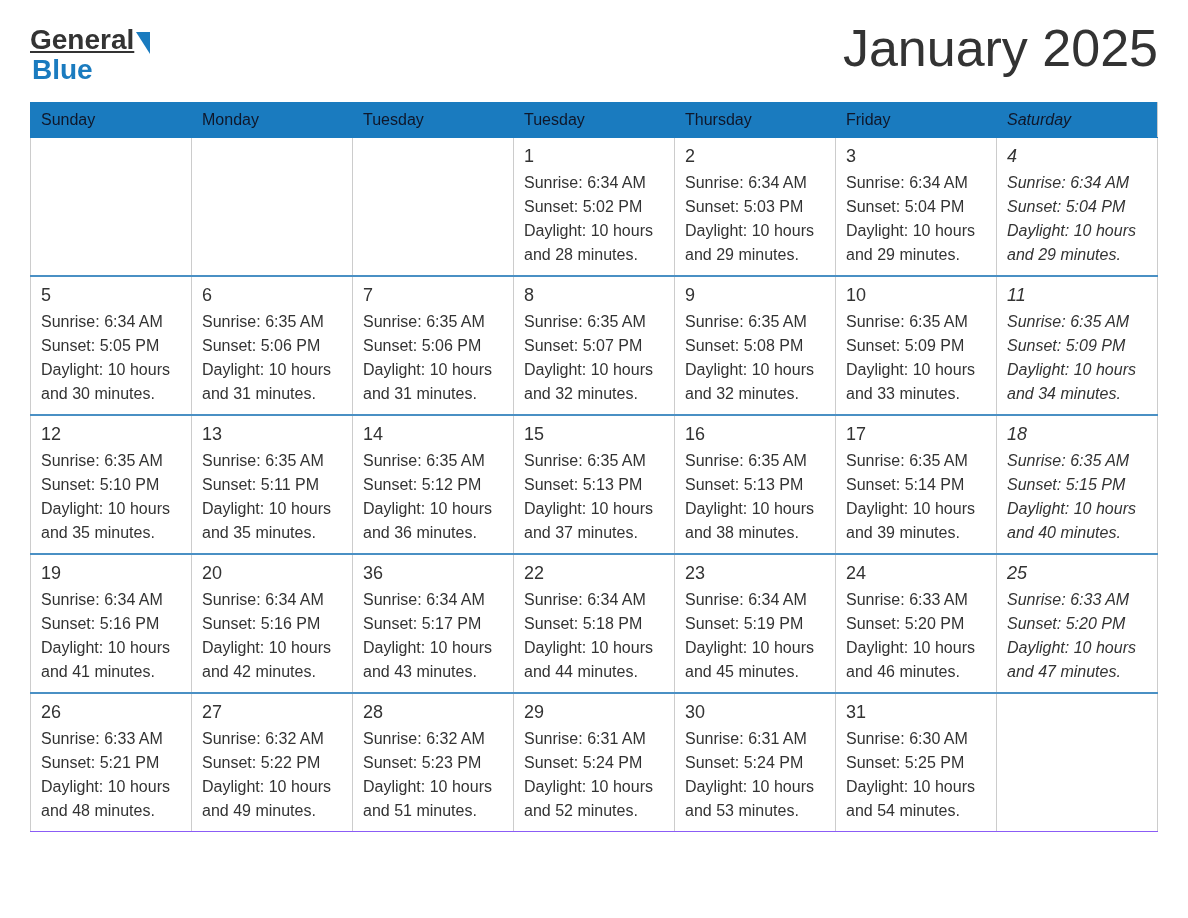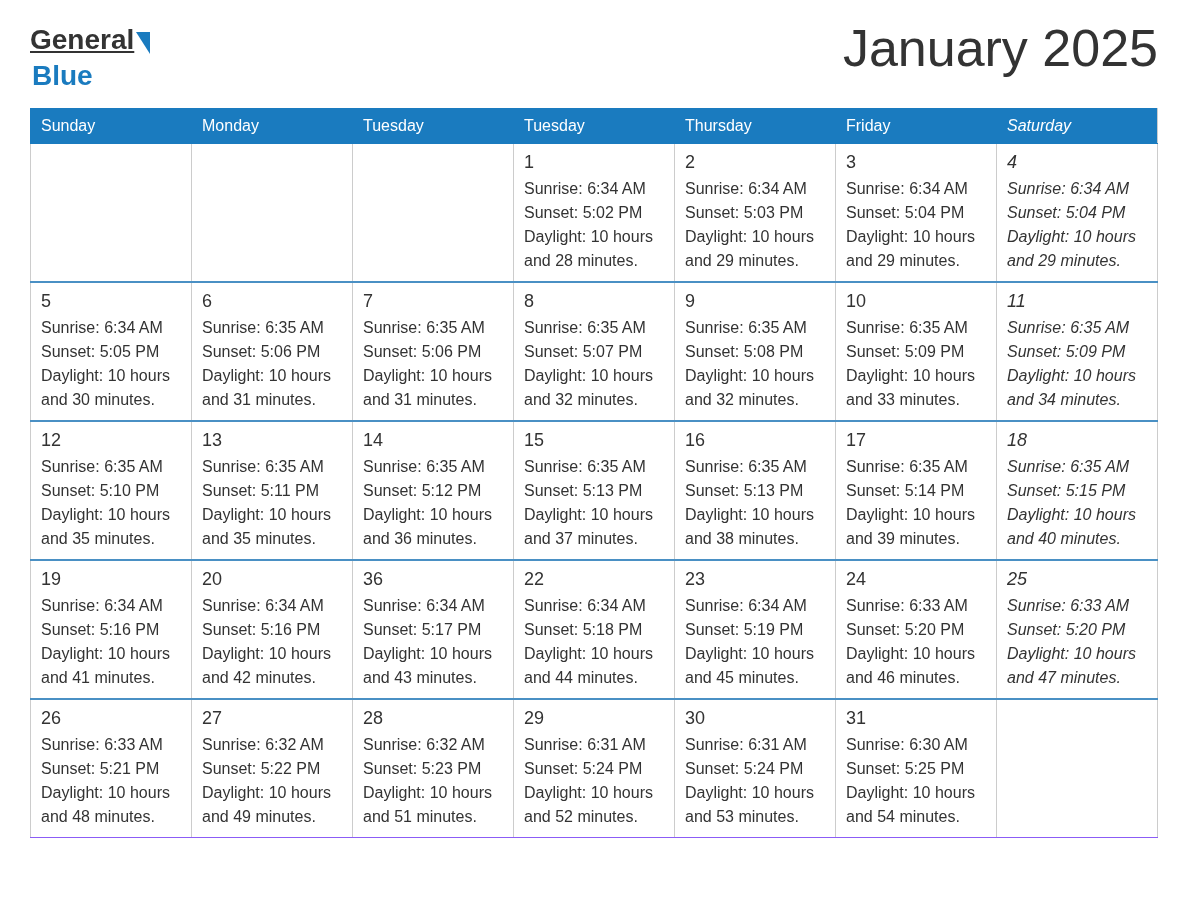--- a/index.html
+++ b/index.html
@@ -46,21 +46,21 @@
       display: flex;
       flex-direction: column;
       line-height: 1;
     }
     .logo-top-row {
       display: flex;
       align-items: flex-end;
       text-decoration: underline;
     }
     .logo-bottom {
-      margin-top: 8px;
+      margin-top: 2px;
       padding-left: 2px;
     }
     .title-area {
       text-align: center;
     }
     .month-year {
       font-size: 52px;
       font-weight: normal;
       color: #333;
       line-height: 1.1;
@@ -70,21 +70,21 @@
       color: #555;
       margin-top: 4px;
     }
     .calendar-table {
       width: 100%;
       border-collapse: collapse;
       table-layout: fixed;
     }
     .calendar-table th {
       background-color: #1a7bbf;
-      color: #ffffff;
+      color: #0f172a;
       padding: 8px 10px;
       font-size: 16px;
       font-weight: normal;
       text-align: left;
       border: 1px solid #1a7bbf;
     }
     .calendar-table td {
       border: 1px solid #ccc;
       vertical-align: top;
       padding: 8px 10px;

